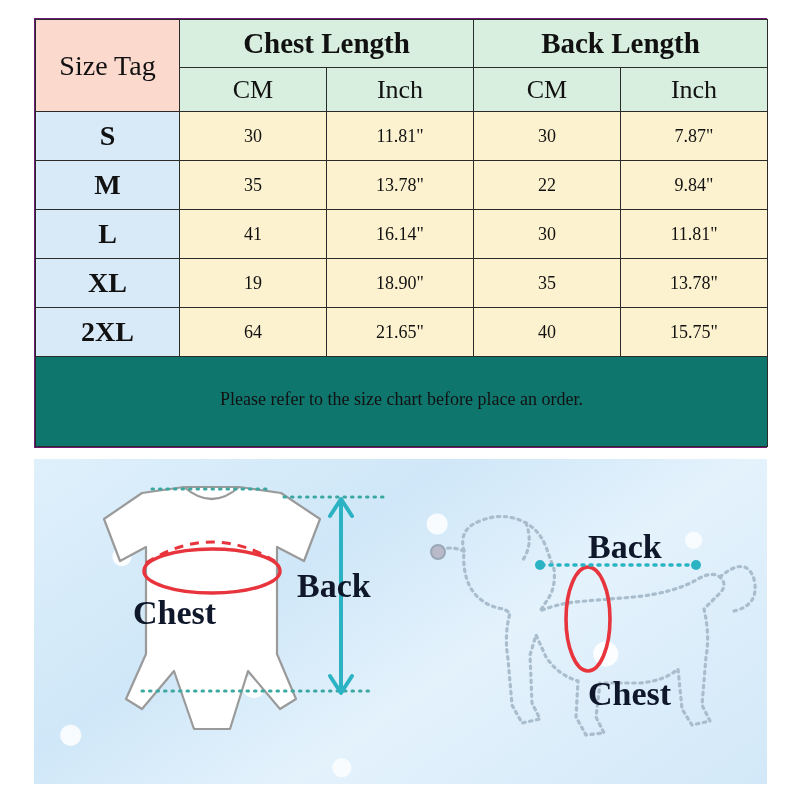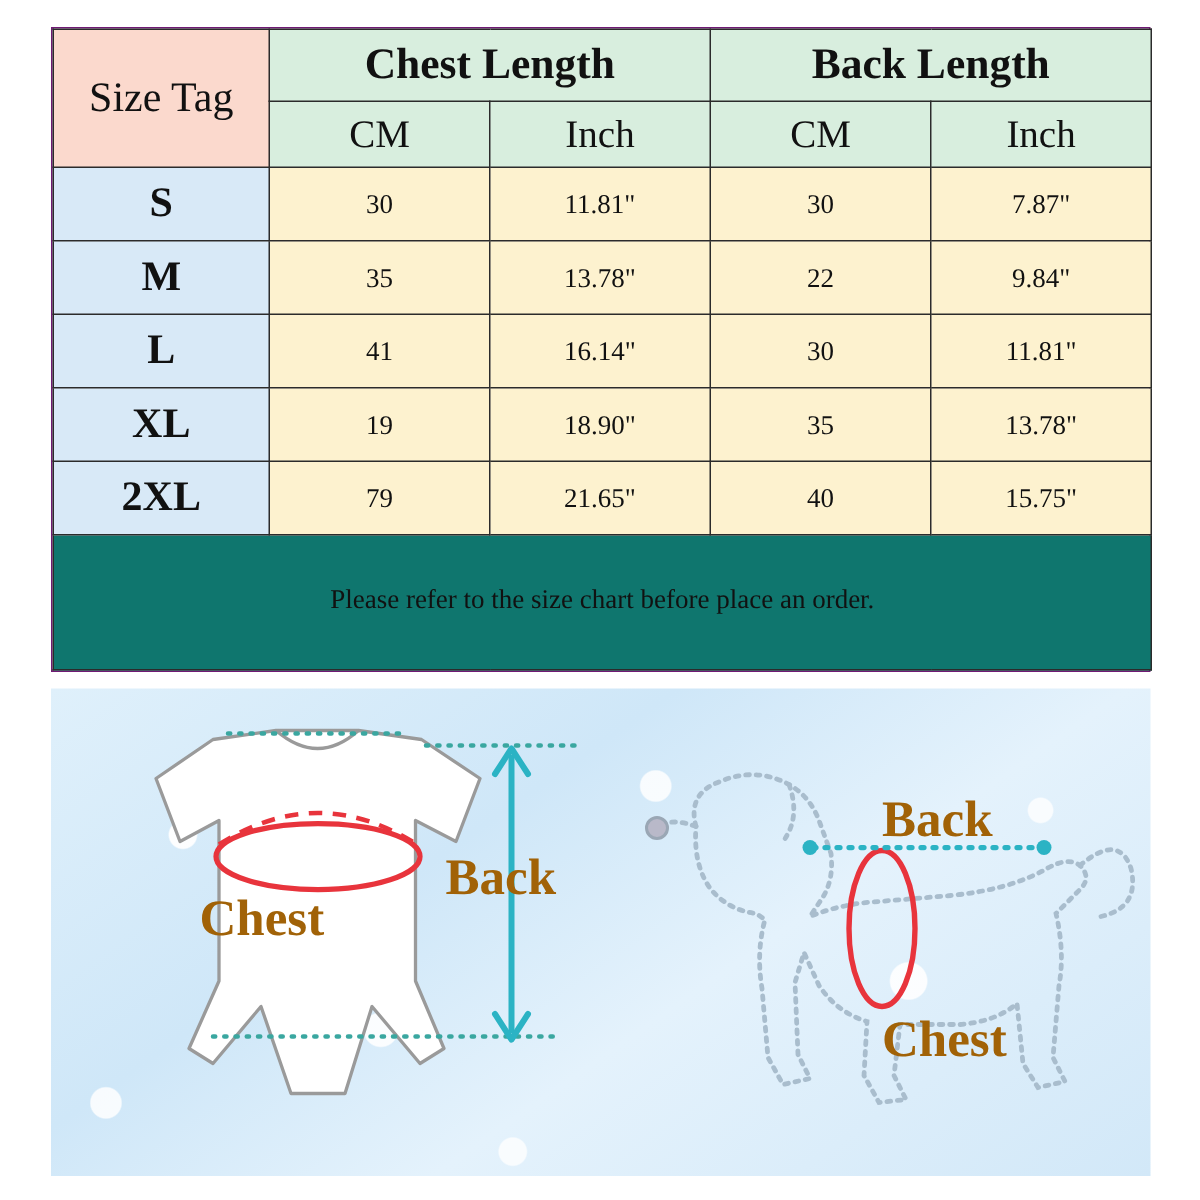--- a/index.html
+++ b/index.html
@@ -92,21 +92,21 @@
       radial-gradient(circle at 5% 85%, rgba(255,255,255,.85) 0 10px, rgba(0,0,0,0) 11px),
       radial-gradient(circle at 42% 95%, rgba(255,255,255,.8) 0 9px, rgba(0,0,0,0) 10px),
       linear-gradient(145deg, #dff0fb 0%, #cfe7f8 35%, #e4f2fc 60%, #d2e8f8 100%);
     overflow: hidden;
   }
   .illus svg { display: block; }
   .lbl {
     position: absolute;
     font-family: "Liberation Serif", serif;
     font-weight: bold;
-    color: #a16207;
+    color: #0f172a;
     white-space: nowrap;
   }
   .lbl-chest-left { left: 133px; top: 594px; font-size: 34px; }
   .lbl-back-left  { left: 297px; top: 567px; font-size: 34px; }
   .lbl-back-right { left: 588px; top: 528px; font-size: 34px; }
   .lbl-chest-right{ left: 588px; top: 675px; font-size: 34px; }
 </style>
 </head>
 <body>
 
@@ -157,21 +157,21 @@
         </tr>
         <tr>
           <td class="cell-size">XL</td>
           <td class="cell-val">19</td>
           <td class="cell-val">18.90"</td>
           <td class="cell-val">35</td>
           <td class="cell-val">13.78"</td>
         </tr>
         <tr>
           <td class="cell-size">2XL</td>
-          <td class="cell-val">79</td>
+          <td class="cell-val">64</td>
           <td class="cell-val">21.65"</td>
           <td class="cell-val">40</td>
           <td class="cell-val">15.75"</td>
         </tr>
 
         <tr class="note-row">
           <td colspan="5">Please refer to the size chart before place an order.</td>
         </tr>
       </tbody>
     </table>

